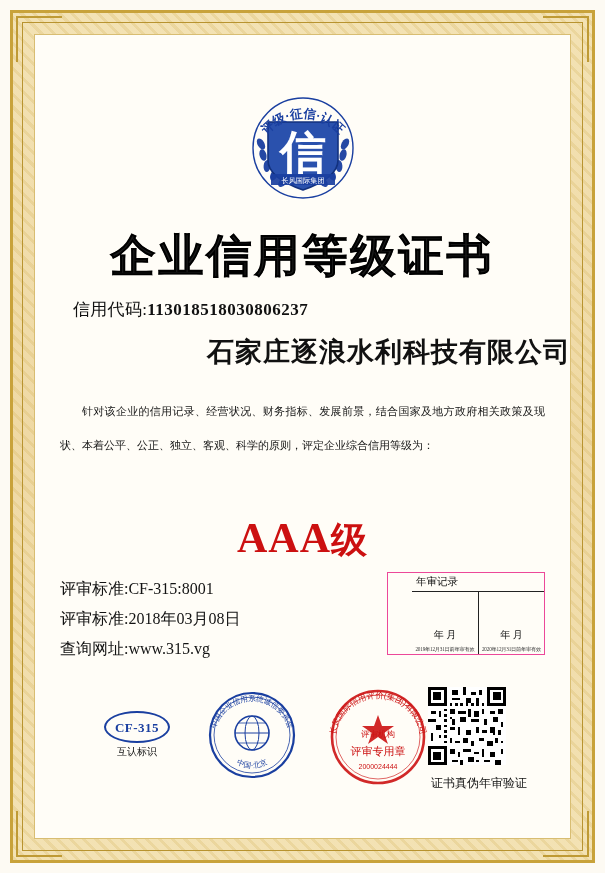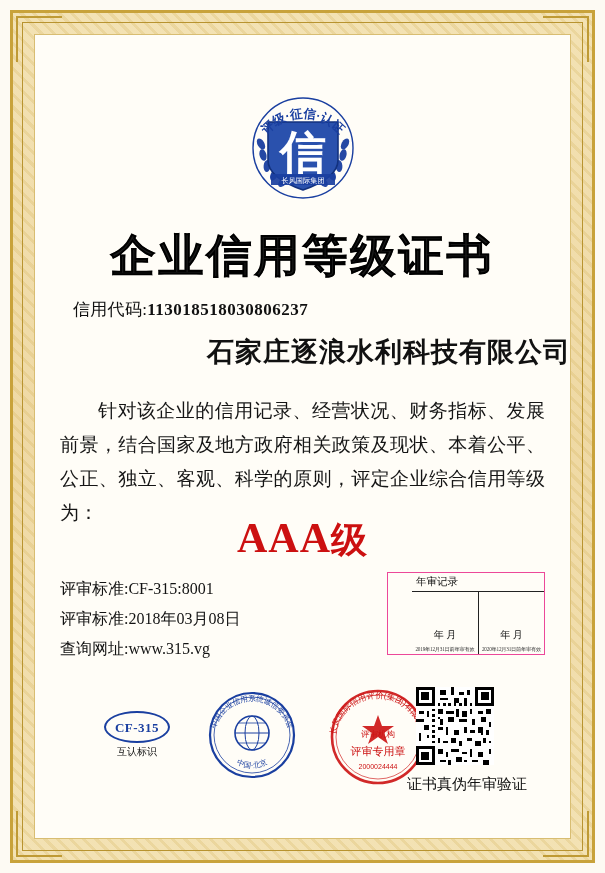--- a/index.html
+++ b/index.html
@@ -118,21 +118,21 @@
     font-weight: bold;
     color: #111;
     letter-spacing: 1px;
   }
 
   .body-text {
     position: absolute;
     top: 360px;
     left: 26px;
     right: 26px;
-    font-size: 19px;
+    font-size: 11px;
     line-height: 34px;
     color: #151515;
     text-align: justify;
     text-justify: inter-ideograph;
   }
   .body-text .indent { text-indent: 2em; display: block; }
 
   .grade {
     position: absolute;
     top: 480px;
@@ -249,21 +249,21 @@
     top: 6px;
     text-align: center;
   }
   .qr-img {
     width: 78px;
     height: 78px;
     background-color: #fff;
     image-rendering: pixelated;
   }
   .qr-caption {
-    font-size: 15px;
+    font-size: 12px;
     color: #111;
     margin-top: 6px;
     margin-left: 24px;
   }
 </style>
 </head>
 <body>
 
 <div id="certificate">
 

